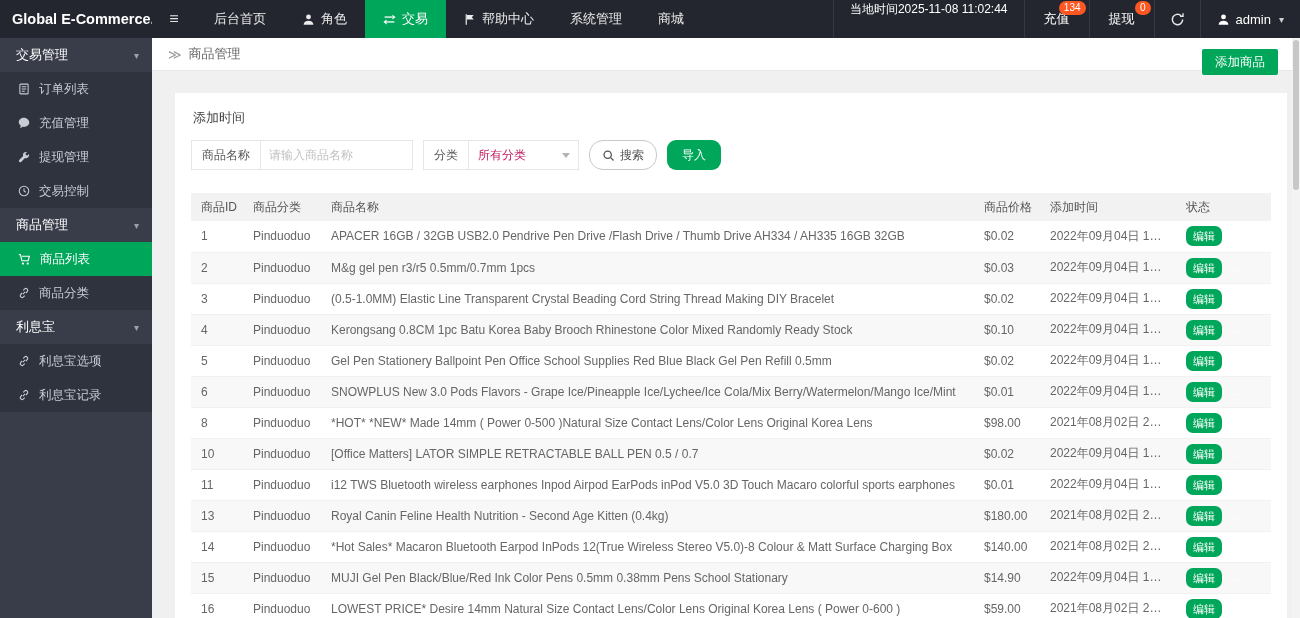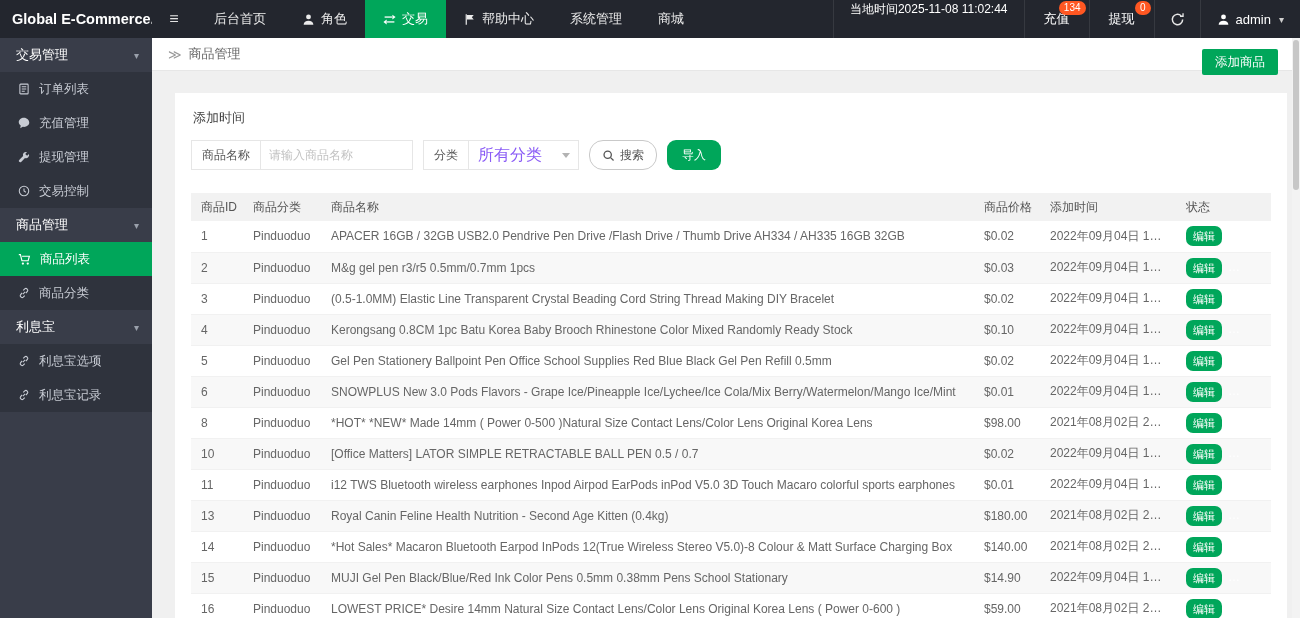--- a/index.html
+++ b/index.html
@@ -44,21 +44,21 @@
   .bc-sep { color:#999; font-size:13px; }
   .add-btn { margin-left:auto; margin-right:6px; background:var(--green); color:#fff; font-size:12.5px; height:26px; line-height:26px; padding:0 13px; border-radius:2px; border:none; cursor:pointer;margin-top:16px; }
 
   .card { margin:22px 13px 0 23px; background:#fff; padding:14px 16px; height:960px; }
   .search-title { font-size:13px; color:#444; margin:2px 0 13px 2px; }
   .search-row { display:flex; align-items:center; gap:10px; margin-bottom:23px; }
   .igroup { display:flex; align-items:stretch; height:30px; }
   .ilabel { display:flex; align-items:center; padding:0 10px; border:1px solid #e6e6e6; font-size:12px; color:#555; background:#fff; white-space:nowrap; }
   .igroup input { width:152px; border:1px solid #e6e6e6; border-left:none; padding:0 8px; font-size:12px; color:#ec4899; outline:none; background:#fff; }
   input::placeholder { color:#c2c2c2; }
-  .select-box { position:relative; display:flex; align-items:center; width:110px; border:1px solid #e6e6e6; border-left:none; font-size:16px; color:#8b5cf6; padding:0 20px 0 9px; background:#fff; cursor:pointer; }
+  .select-box { position:relative; display:flex; align-items:center; width:110px; border:1px solid #e6e6e6; border-left:none; font-size:12px; color:#be185d; padding:0 20px 0 9px; background:#fff; cursor:pointer; }
   .select-caret { position:absolute; right:8px; width:0; height:0; border-left:4px solid transparent; border-right:4px solid transparent; border-top:5px solid #b3b3b3; }
   .search-btn { display:flex; align-items:center; gap:5px; height:30px; padding:0 12px; background:#fff; border:1px solid #c9c9c9; border-radius:14px; font-size:12px; color:#555; cursor:pointer; }
   .import-btn { height:30px; padding:0 15px; background:var(--green); border:none; border-radius:9px; font-size:12px; color:#fff; cursor:pointer; }
 
   table { width:100%; border-collapse:collapse; font-size:12px; table-layout:fixed; }
   thead th { background:#f2f2f2; height:28px; text-align:left; padding:0 10px; color:#555; font-weight:normal; white-space:nowrap; }
   tbody td { height:31px; padding:0 10px; color:#666; border-bottom:1px solid #f1f1f1; white-space:nowrap; overflow:hidden; text-overflow:ellipsis; }
   tbody tr:nth-child(even) { background:#f8f8f8; }
   .mini-btn { display:inline-block; padding:0 7px; height:20px; line-height:20px; border-radius:2px; color:#fff; font-size:11px; border:none; cursor:pointer; margin-right:6px; }
   .btn-edit { background:var(--green);border-radius:7px; }

